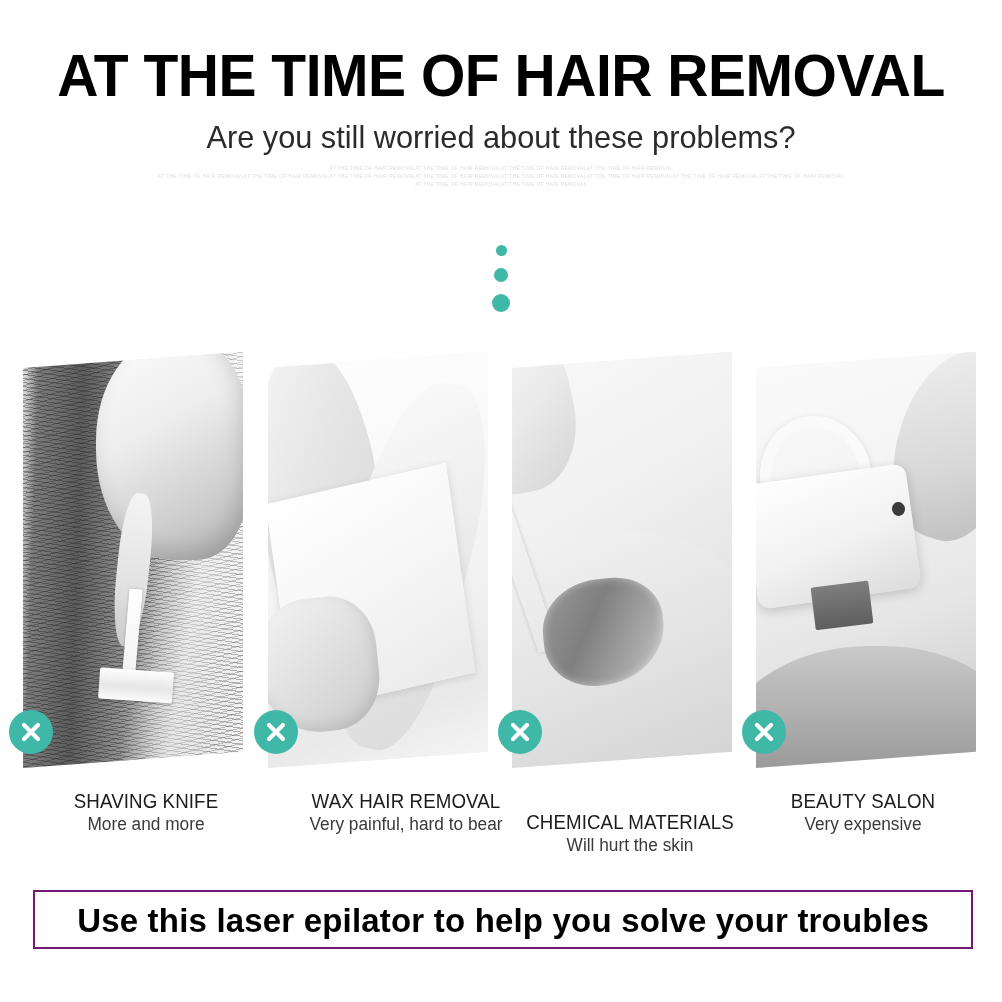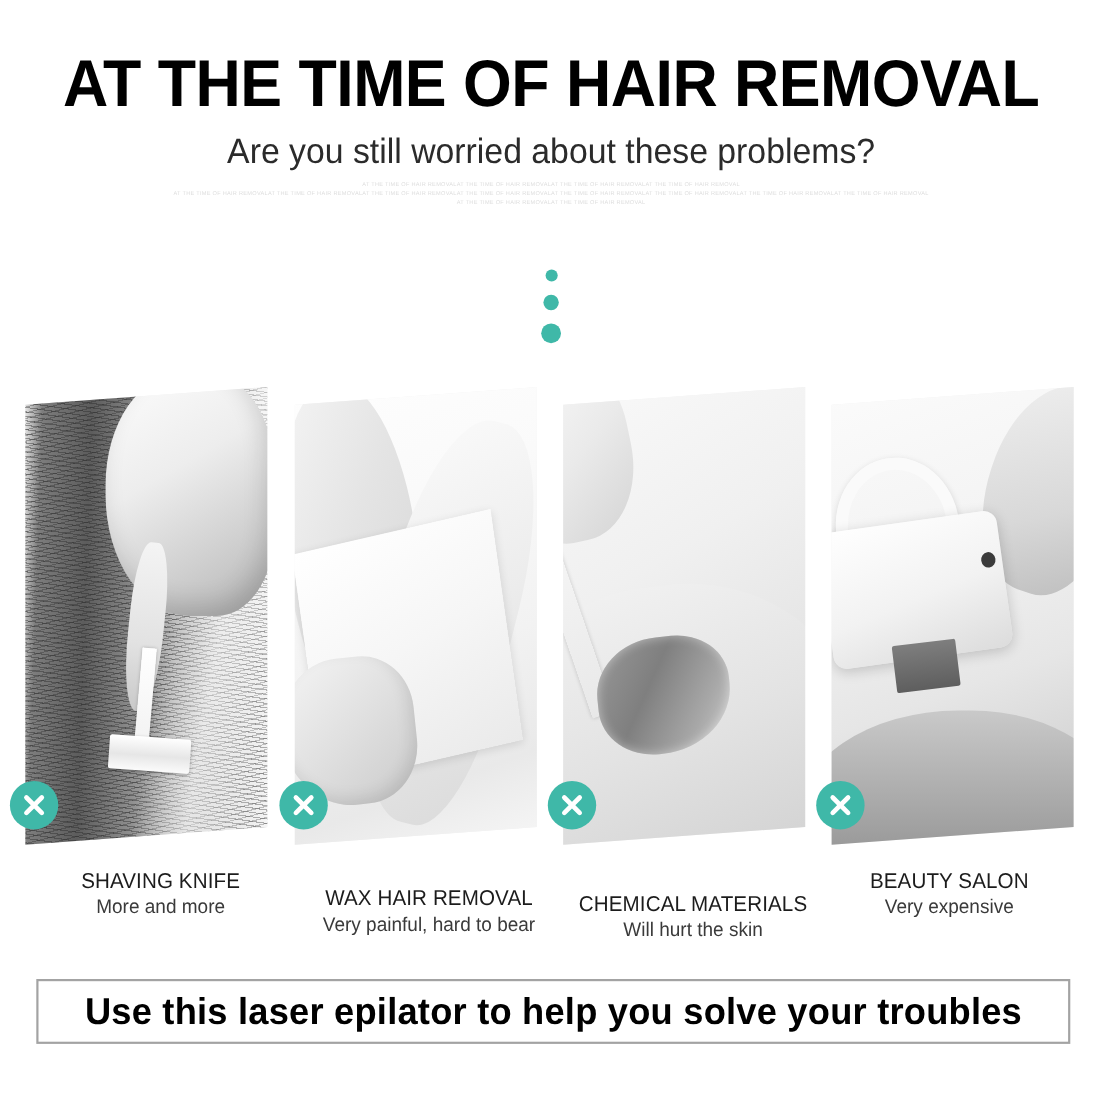--- a/index.html
+++ b/index.html
@@ -366,21 +366,21 @@
     width: 1002px;
     height: 60px;
   }
   .caption {
     position: absolute;
     top: 0;
     width: 250px;
     text-align: center;
   }
   .cap-1 { left: 21px; }
-  .cap-2 { left: 265px; margin-top: 16px; }
+  .cap-2 { left: 281px; }
   .cap-3 { left: 505px; margin-top: 21px; }
   .cap-4 { left: 738px; }
   .cap-title {
     font-family: "Liberation Sans Narrow", "Liberation Sans", sans-serif;
     font-size: 19.5px;
     line-height: 23px;
     color: #1c1c1c;
     letter-spacing: 0.1px;
     transform: scaleX(0.96);
     white-space: nowrap;
@@ -394,21 +394,21 @@
     white-space: nowrap;
   }
 
   
   #banner {
     position: absolute;
     left: 33px;
     top: 890px;
     width: 936px;
     height: 55px;
-    border: 2px solid #a3a3a3;
+    border: 2px solid #701a75;
     background: #ffffff;
     display: flex;
     align-items: center;
     justify-content: center;
   }
   #banner-text {
     font-family: "Liberation Sans Narrow", "Liberation Sans", sans-serif;
     font-weight: bold;
     font-size: 34px;
     line-height: 38px;

